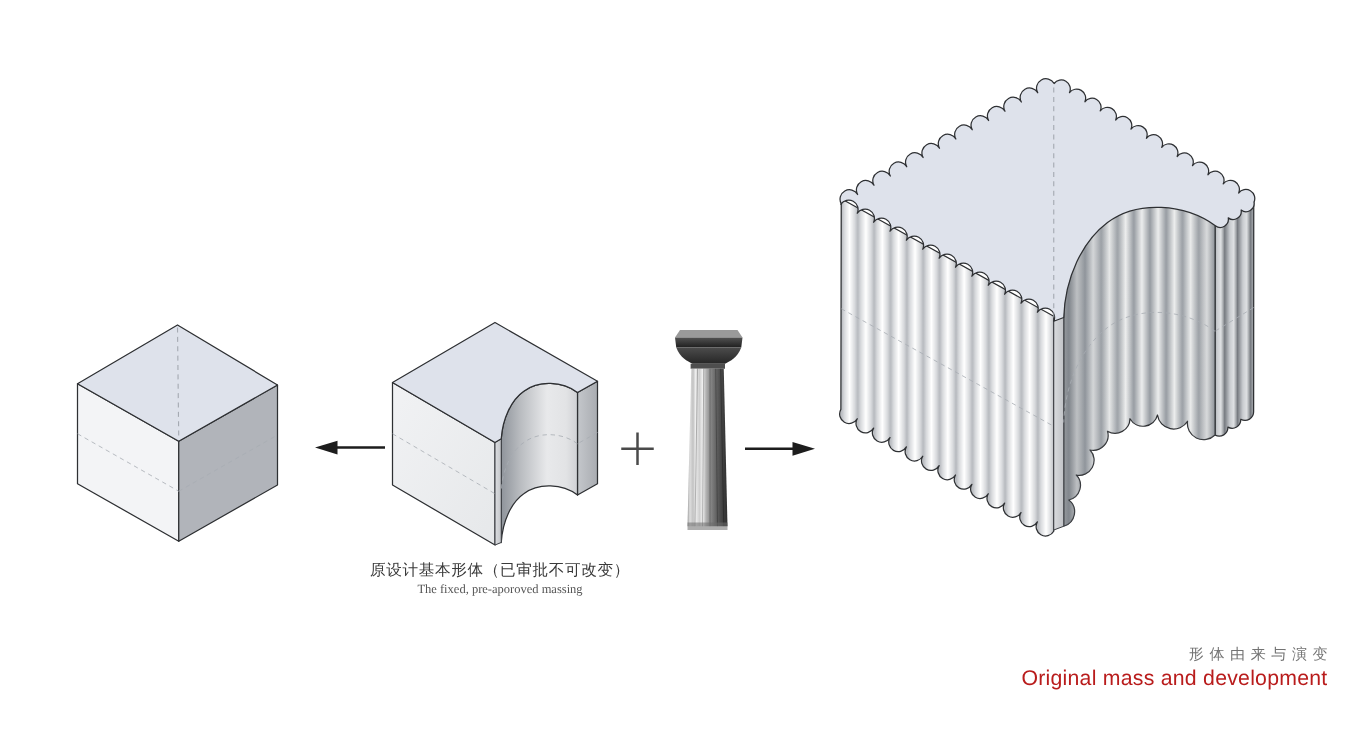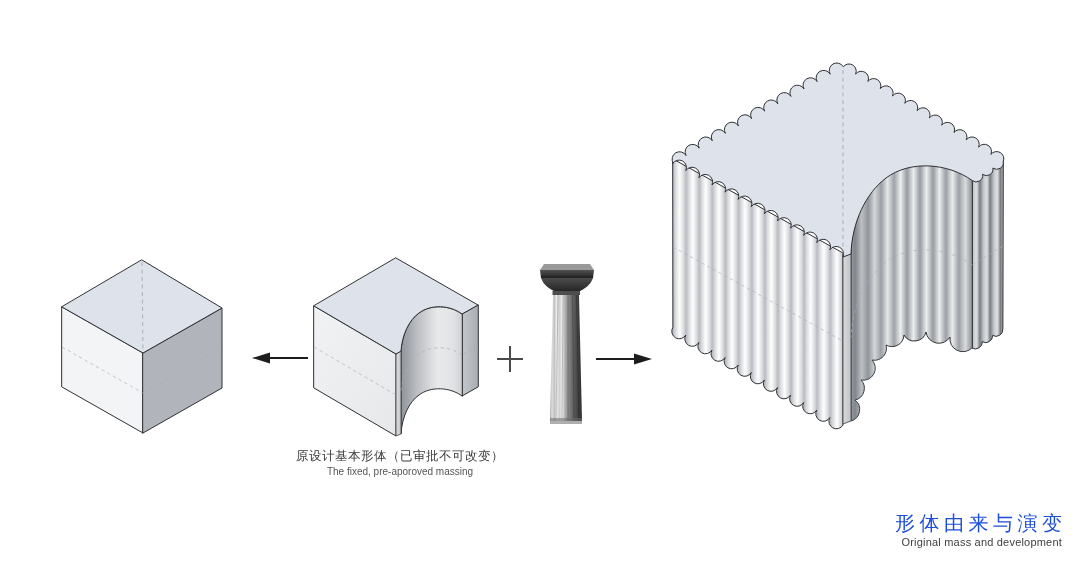--- a/index.html
+++ b/index.html
@@ -4,26 +4,26 @@
 <style>
   html,body{margin:0;padding:0;background:#ffffff;}
   body{font-family:"Liberation Sans","DejaVu Sans",sans-serif;}
   #stage{position:relative;width:1080px;height:586px;background:#fff;overflow:hidden;}
   .abs{position:absolute;}
   svg{display:block;}
   .edge{stroke:#2e3033;stroke-width:1;stroke-linejoin:round;stroke-linecap:round;}
   .edge-thin{stroke:#3a3d42;stroke-width:.8;stroke-linejoin:round;}
   .dash{fill:none;stroke:#9ba0a8;stroke-width:.9;stroke-dasharray:4 3.5;opacity:.85;}
   .dash-faint{fill:none;stroke:#a8acb3;stroke-width:.8;stroke-dasharray:3.5 3;opacity:.8;}
-  .cap{position:absolute;text-align:center;}
+  .cap{position:absolute;text-align:center;font-family:Liberation Serif, serif;}
   .cap-zh{font-size:12.5px;color:#3a3a3a;letter-spacing:.5px;line-height:17px;}
   .cap-en{font-size:10px;color:#555;line-height:14px;}
   .title{position:absolute;text-align:right;}
-  .title-zh{font-size:20px;color:#1d4ed8;letter-spacing:4.5px;margin-right:-4.5px;line-height:22px;}
-  .title-en{font-size:11px;color:#404040;letter-spacing:.2px;line-height:17px;}
+  .title-zh{font-size:12px;color:#737373;letter-spacing:4.5px;margin-right:-4.5px;line-height:22px;}
+  .title-en{font-size:17px;color:#b91c1c;letter-spacing:.2px;line-height:17px;}
 </style>
 </head>
 <body>
 
 <div id="stage">
 
   <svg class="abs" style="left:57px;top:252px" width="170" height="184" viewBox="0 0 170 184">
     <path class="edge" d="M5,55 L86,101 L86,181 L5,135 Z" fill="#f3f4f6"></path>
     <path class="edge" d="M86,101 L165,56 L165,136 L86,181 Z" fill="#b1b4ba"></path>
     <path class="edge" d="M85,8 L165,56 L86,101 L5,55 Z" fill="#dee2eb"></path>

